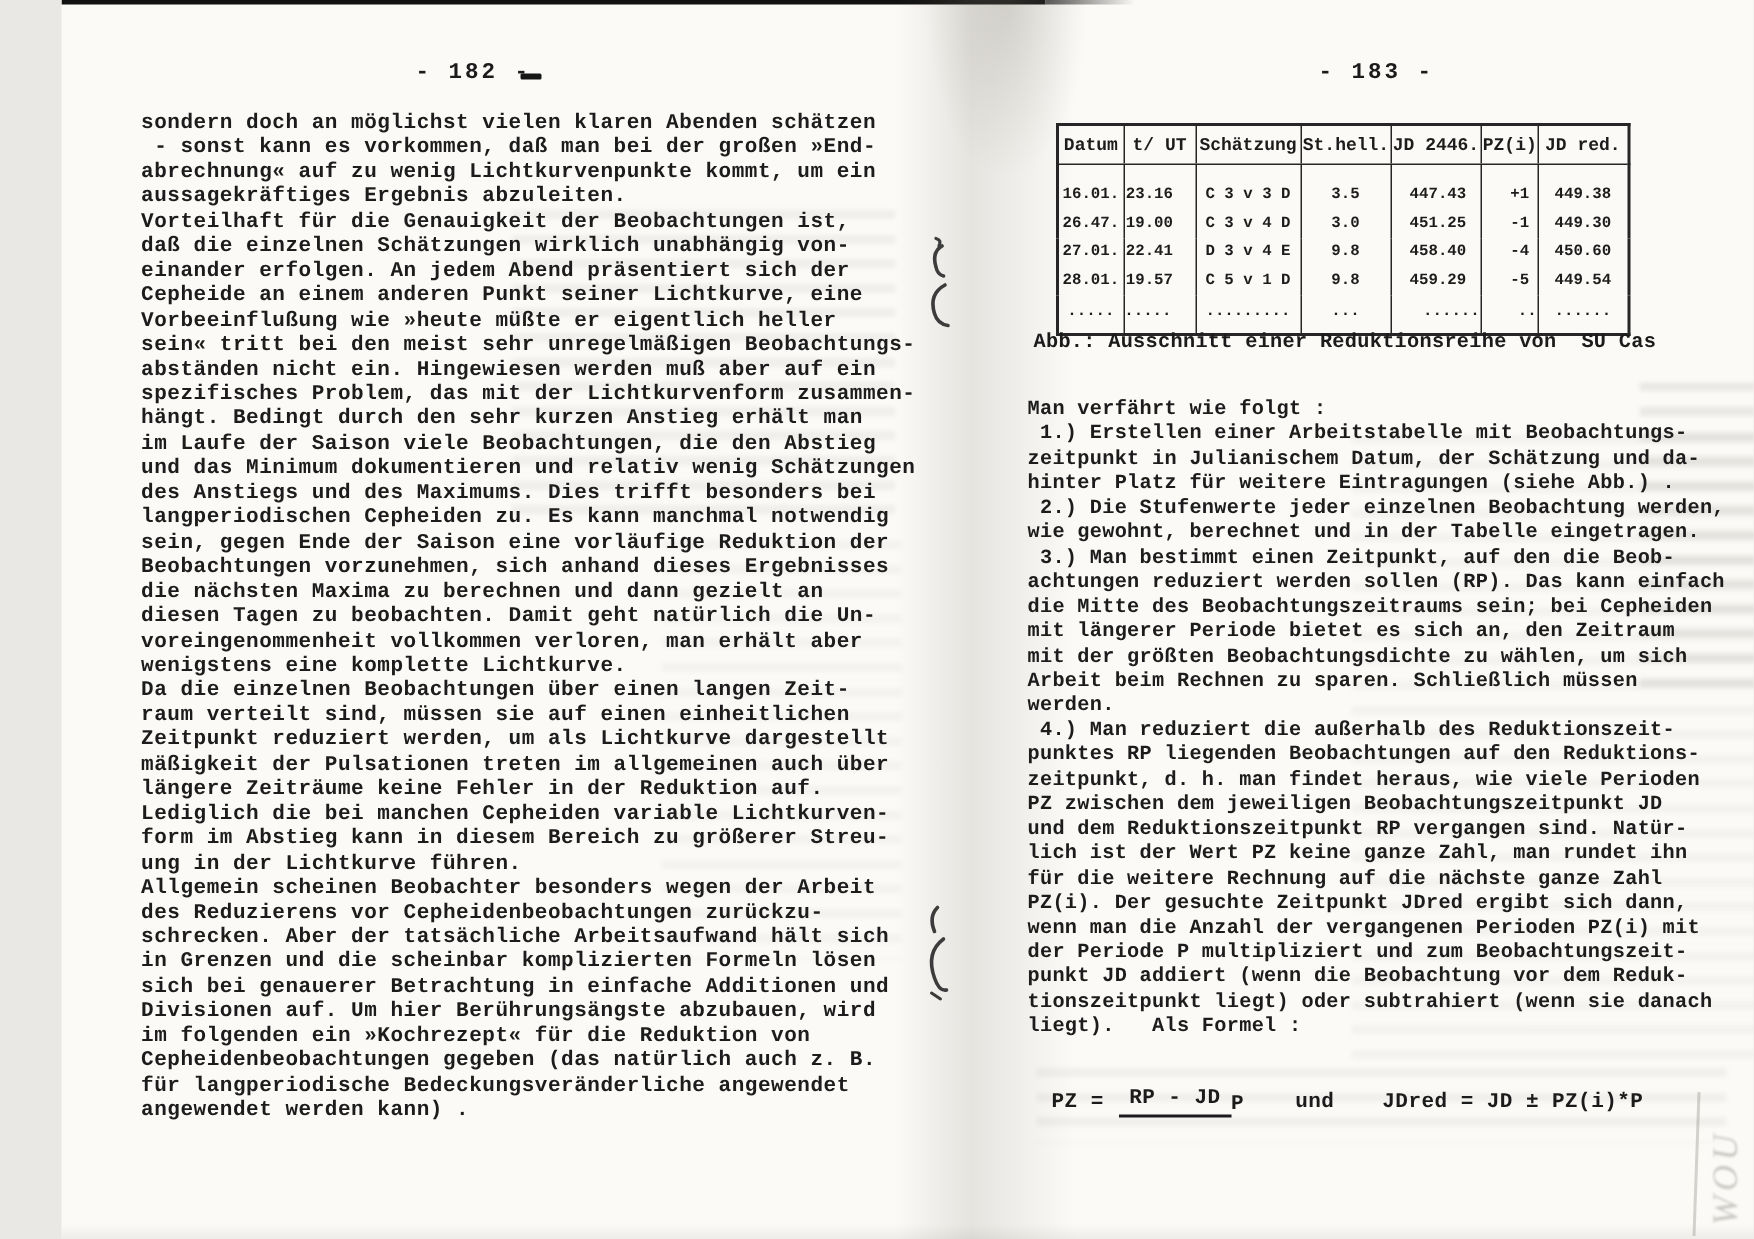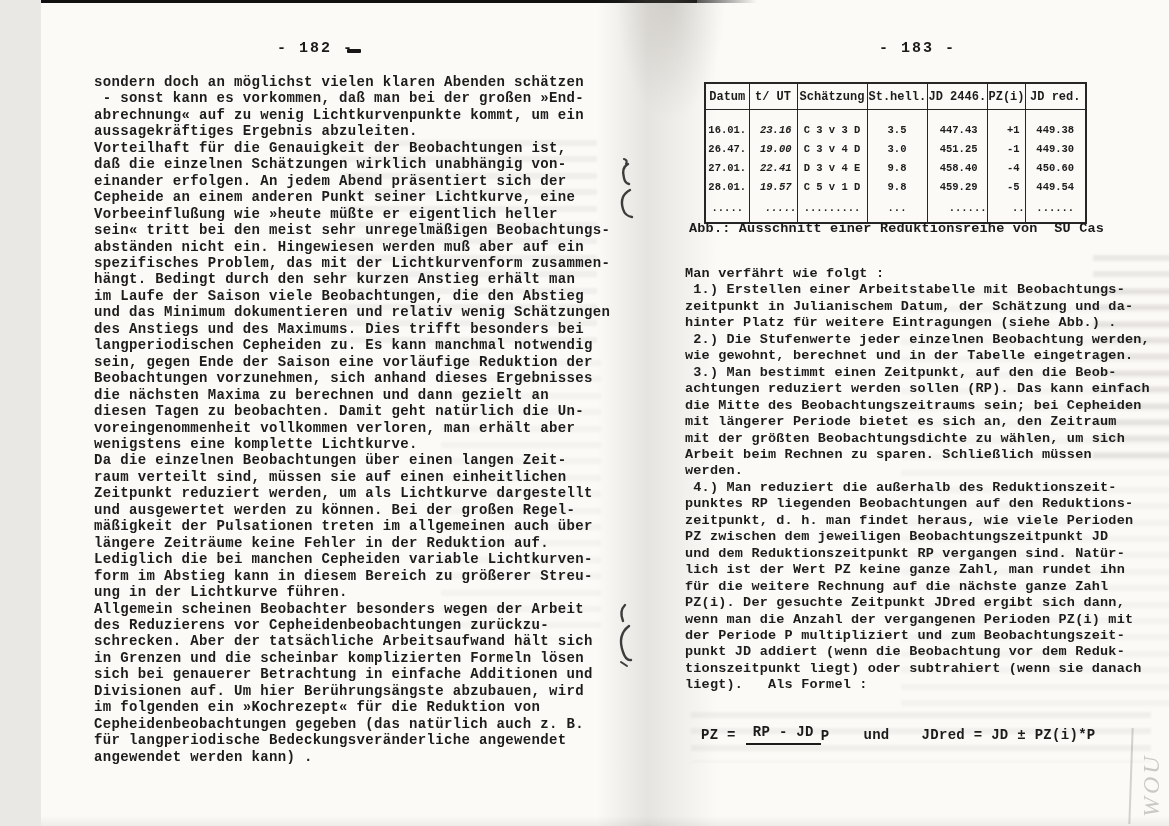--- a/index.html
+++ b/index.html
@@ -50,21 +50,21 @@
     table-layout:fixed;border:2px solid #262626;}
   #red-table th,#red-table td{border-left:1.5px solid #262626;overflow:hidden;
     white-space:pre;font-weight:700;color:#1c1c1c;}
   #red-table th:first-child,#red-table td:first-child{border-left:none;}
   #red-table thead th{border-bottom:1.5px solid #262626;height:25px;font-size:12px;
     text-align:center;letter-spacing:0;padding:0 1px;}
   #red-table td{font-size:10.5px;line-height:17px;}
   #red-table tr.first-row td{padding-top:12px;}
   #red-table tr.dots-row td{padding:3px 0 5px;}
   .c0{text-align:center;}
-  .c1{text-align:right;padding-right:5px;font-style:italic;}
+  .c1{padding-right:5px;}
   .c2{text-align:center;}
   .c3{text-align:center;}
   .c4{text-align:right;padding-right:9px;}
   .c5{text-align:right;padding-right:5px;}
   .c6{text-align:center;}
   
   .caption{position:absolute;left:648px;top:221px;font-size:13.5px;font-weight:700;
     letter-spacing:0.2px;white-space:pre;}
   
   .formula{position:absolute;left:660px;top:724px;display:flex;align-items:center;
@@ -128,21 +128,20 @@
         <div class="text-line">langperiodischen Cepheiden zu. Es kann manchmal notwendig</div>
         <div class="text-line">sein, gegen Ende der Saison eine vorläufige Reduktion der</div>
         <div class="text-line">Beobachtungen vorzunehmen, sich anhand dieses Ergebnisses</div>
         <div class="text-line">die nächsten Maxima zu berechnen und dann gezielt an</div>
         <div class="text-line">diesen Tagen zu beobachten. Damit geht natürlich die Un-</div>
         <div class="text-line">voreingenommenheit vollkommen verloren, man erhält aber</div>
         <div class="text-line">wenigstens eine komplette Lichtkurve.</div>
         <div class="text-line">Da die einzelnen Beobachtungen über einen langen Zeit-</div>
         <div class="text-line">raum verteilt sind, müssen sie auf einen einheitlichen</div>
         <div class="text-line">Zeitpunkt reduziert werden, um als Lichtkurve dargestellt</div>
-        <div class="text-line">und ausgewertet werden zu können. Bei der großen Regel-</div>
         <div class="text-line">mäßigkeit der Pulsationen treten im allgemeinen auch über</div>
         <div class="text-line">längere Zeiträume keine Fehler in der Reduktion auf.</div>
         <div class="text-line">Lediglich die bei manchen Cepheiden variable Lichtkurven-</div>
         <div class="text-line">form im Abstieg kann in diesem Bereich zu größerer Streu-</div>
         <div class="text-line">ung in der Lichtkurve führen.</div>
         <div class="text-line">Allgemein scheinen Beobachter besonders wegen der Arbeit</div>
         <div class="text-line">des Reduzierens vor Cepheidenbeobachtungen zurückzu-</div>
         <div class="text-line">schrecken. Aber der tatsächliche Arbeitsaufwand hält sich</div>
         <div class="text-line">in Grenzen und die scheinbar komplizierten Formeln lösen</div>
         <div class="text-line">sich bei genauerer Betrachtung in einfache Additionen und</div>

